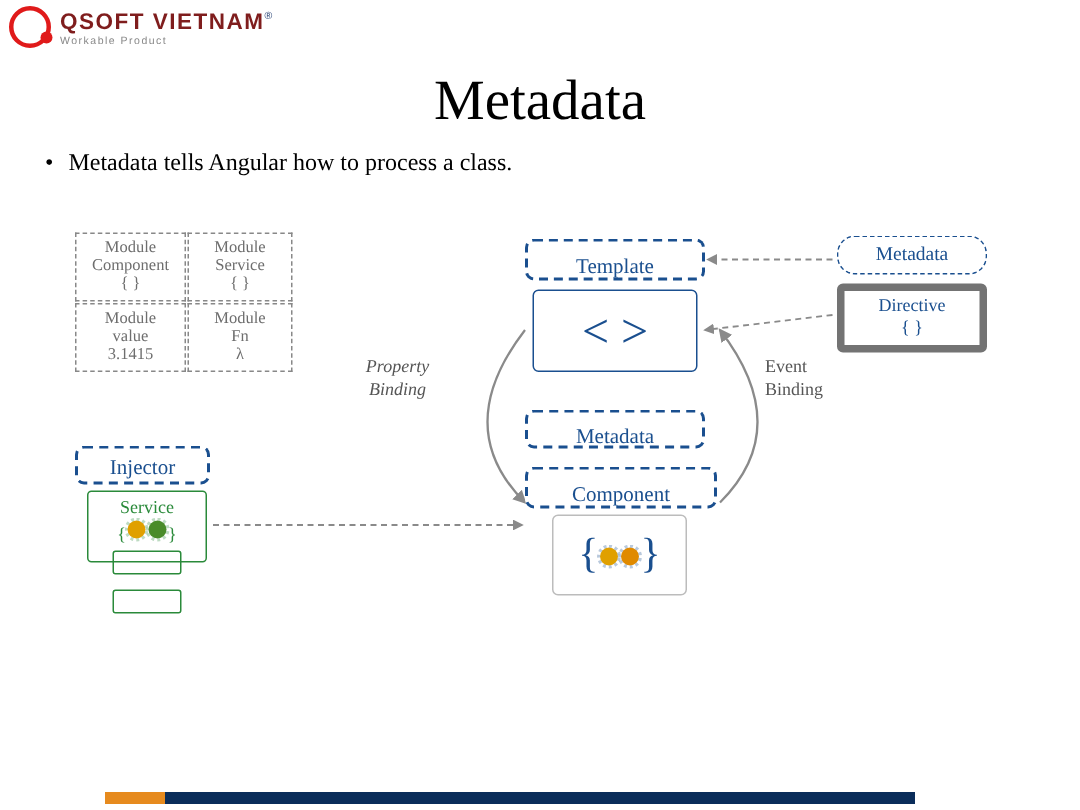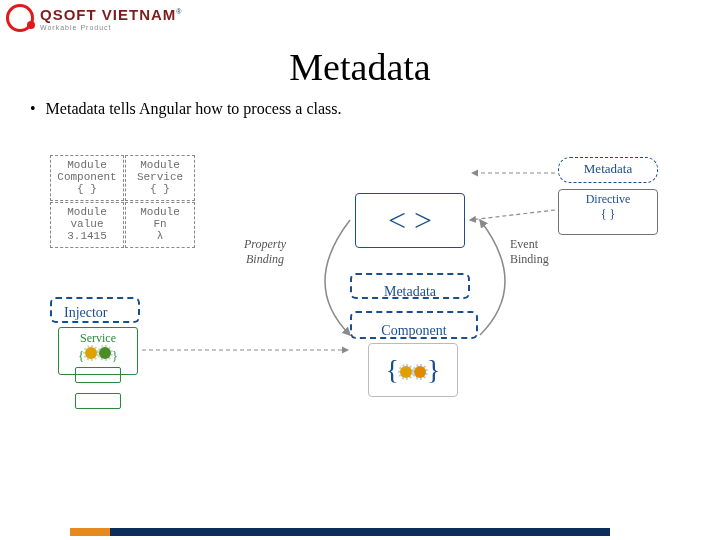--- a/index.html
+++ b/index.html
@@ -59,47 +59,47 @@
   .diagram {
     position: absolute;
     top: 155px; left: 50px;
     width: 620px; height: 310px;
   }
   .hand { font-family: "Comic Sans MS", cursive; }
   .box {
     position: absolute;
     background: #fff;
   }
-  .dash-gray { border: 1px dashed #888; color: #6e6e6e; font-size: 11px; text-align: center; padding: 3px 0; font-family: Liberation Mono, monospace; }
+  .dash-gray { border: 1px dashed #888; color: #6e6e6e; font-size: 11px; text-align: center; padding: 3px 0; }
   .dash-blue { border: 2px dashed #1a4f8f; border-radius: 6px; padding: 6px 12px; color: #1a4f8f; font-size: 14px; }
   .solid-blue { border: 1px solid #1a4f8f; border-radius: 4px; color: #1a4f8f; }
 
   
   #mod-comp { top: 0; left: 0; width: 74px; height: 46px; }
   #mod-serv { top: 0; left: 75px; width: 70px; height: 46px; }
   #mod-val  { top: 47px; left: 0; width: 74px; height: 46px; }
   #mod-fn   { top: 47px; left: 75px; width: 70px; height: 46px; }
 
-  #inj-box  { top: 142px; left: 0; width: 90px; height: 26px; font-size:14px; color:#1a4f8f; }
+  #inj-box  { top: 142px; left: 0; width: 90px; height: 26px; text-align:center; font-size:14px; color:#1a4f8f; }
   #serv-box { top: 172px; left: 8px;  width: 80px; height: 48px; border:1px solid #2a8a3a; border-radius:3px; text-align:center; font-size:12px; padding-top:3px; color:#2a8a3a; }
   .mini-svc { display:inline-block; width:46px; height:16px; border:1px solid #2a8a3a; border-radius:2px; margin:3px; }
 
   
   #template-box { top: 4px;  left: 300px; width: 120px; height: 28px; text-align:center; font-size:14px; line-height:24px; }
   #angle-box    { top: 38px; left: 305px; width: 110px; height: 55px; font-size:32px; color:#1a4f8f; display:flex; align-items:center; justify-content:center; }
   #metadata-pill{ top: 118px; left: 300px; width: 120px; height: 26px; text-align:center; font-size:14px; line-height:22px; }
   #component-box{ top: 156px; left: 300px; width: 128px; height: 28px; text-align:center; font-size:14px; line-height:24px; }
   #comp-braces  { top: 188px; left: 318px; width: 90px;  height: 54px; border:1px solid #bcbcbc; border-radius:4px; font-size:28px; color:#1a4f8f; display:flex; align-items:center; justify-content:center; }
 
   #prop-label   { top: 82px;  left: 175px; width: 80px; font-size:12px; color:#555; text-align:center;font-style:italic; }
   #event-label  { top: 82px;  left: 460px; width: 80px; font-size:12px; color:#555; text-align:left; }
 
   
   #meta-cloud   { top: 2px;  left: 508px; width: 100px; height: 26px; font-size:13px; color:#1a4f8f; text-align:center; line-height:22px; border:1px dashed #1a4f8f; border-radius:12px; }
-  #directive-box{ top: 34px; left: 508px; width: 100px; height: 46px; border:1px solid #737373; border-radius:4px; font-size:12px; text-align:center; padding-top:2px; color:#1a4f8f; }
+  #directive-box{ top: 34px; left: 508px; width: 100px; height: 46px; border:5px solid #737373; border-radius:4px; font-size:12px; text-align:center; padding-top:2px; color:#1a4f8f; }
 
   
   .gear { display:inline-block; width:12px; height:12px; background:#e0a000; border-radius:50%; position:relative; margin:1px; }
   .gear.g2 { background:#4a8c2a; }
   .gear.g3 { background:#e08a00; }
   .gear::before { content:''; position:absolute; inset:-2px; border:2px dotted currentColor; color:inherit; border-radius:50%; opacity:0.3; }
 
   
   svg.arrows { position:absolute; top:0; left:0; width:100%; height:100%; pointer-events:none; }
 
@@ -179,20 +179,21 @@
   </div>
 
   <div id="inj-box" class="box dash-blue">Injector</div>
   <div id="serv-box" class="box">
     <div>Service</div>
     <div>{<span class="gear"></span><span class="gear g2"></span>}</div>
     <span class="mini-svc"></span>
     <span class="mini-svc"></span>
   </div>
 
+  <div id="template-box" class="box dash-blue">Template</div>
   <div id="angle-box" class="box solid-blue">&lt; &gt;</div>
   <div id="metadata-pill" class="box dash-blue">Metadata</div>
   <div id="component-box" class="box dash-blue">Component</div>
   <div id="comp-braces" class="box">
     <span>{<span class="gear"></span><span class="gear g3"></span>}</span>
   </div>
 
   <div id="prop-label" class="box" style="white-space:pre-line">Property
 Binding</div>
   <div id="event-label" class="box" style="white-space:pre-line">Event

